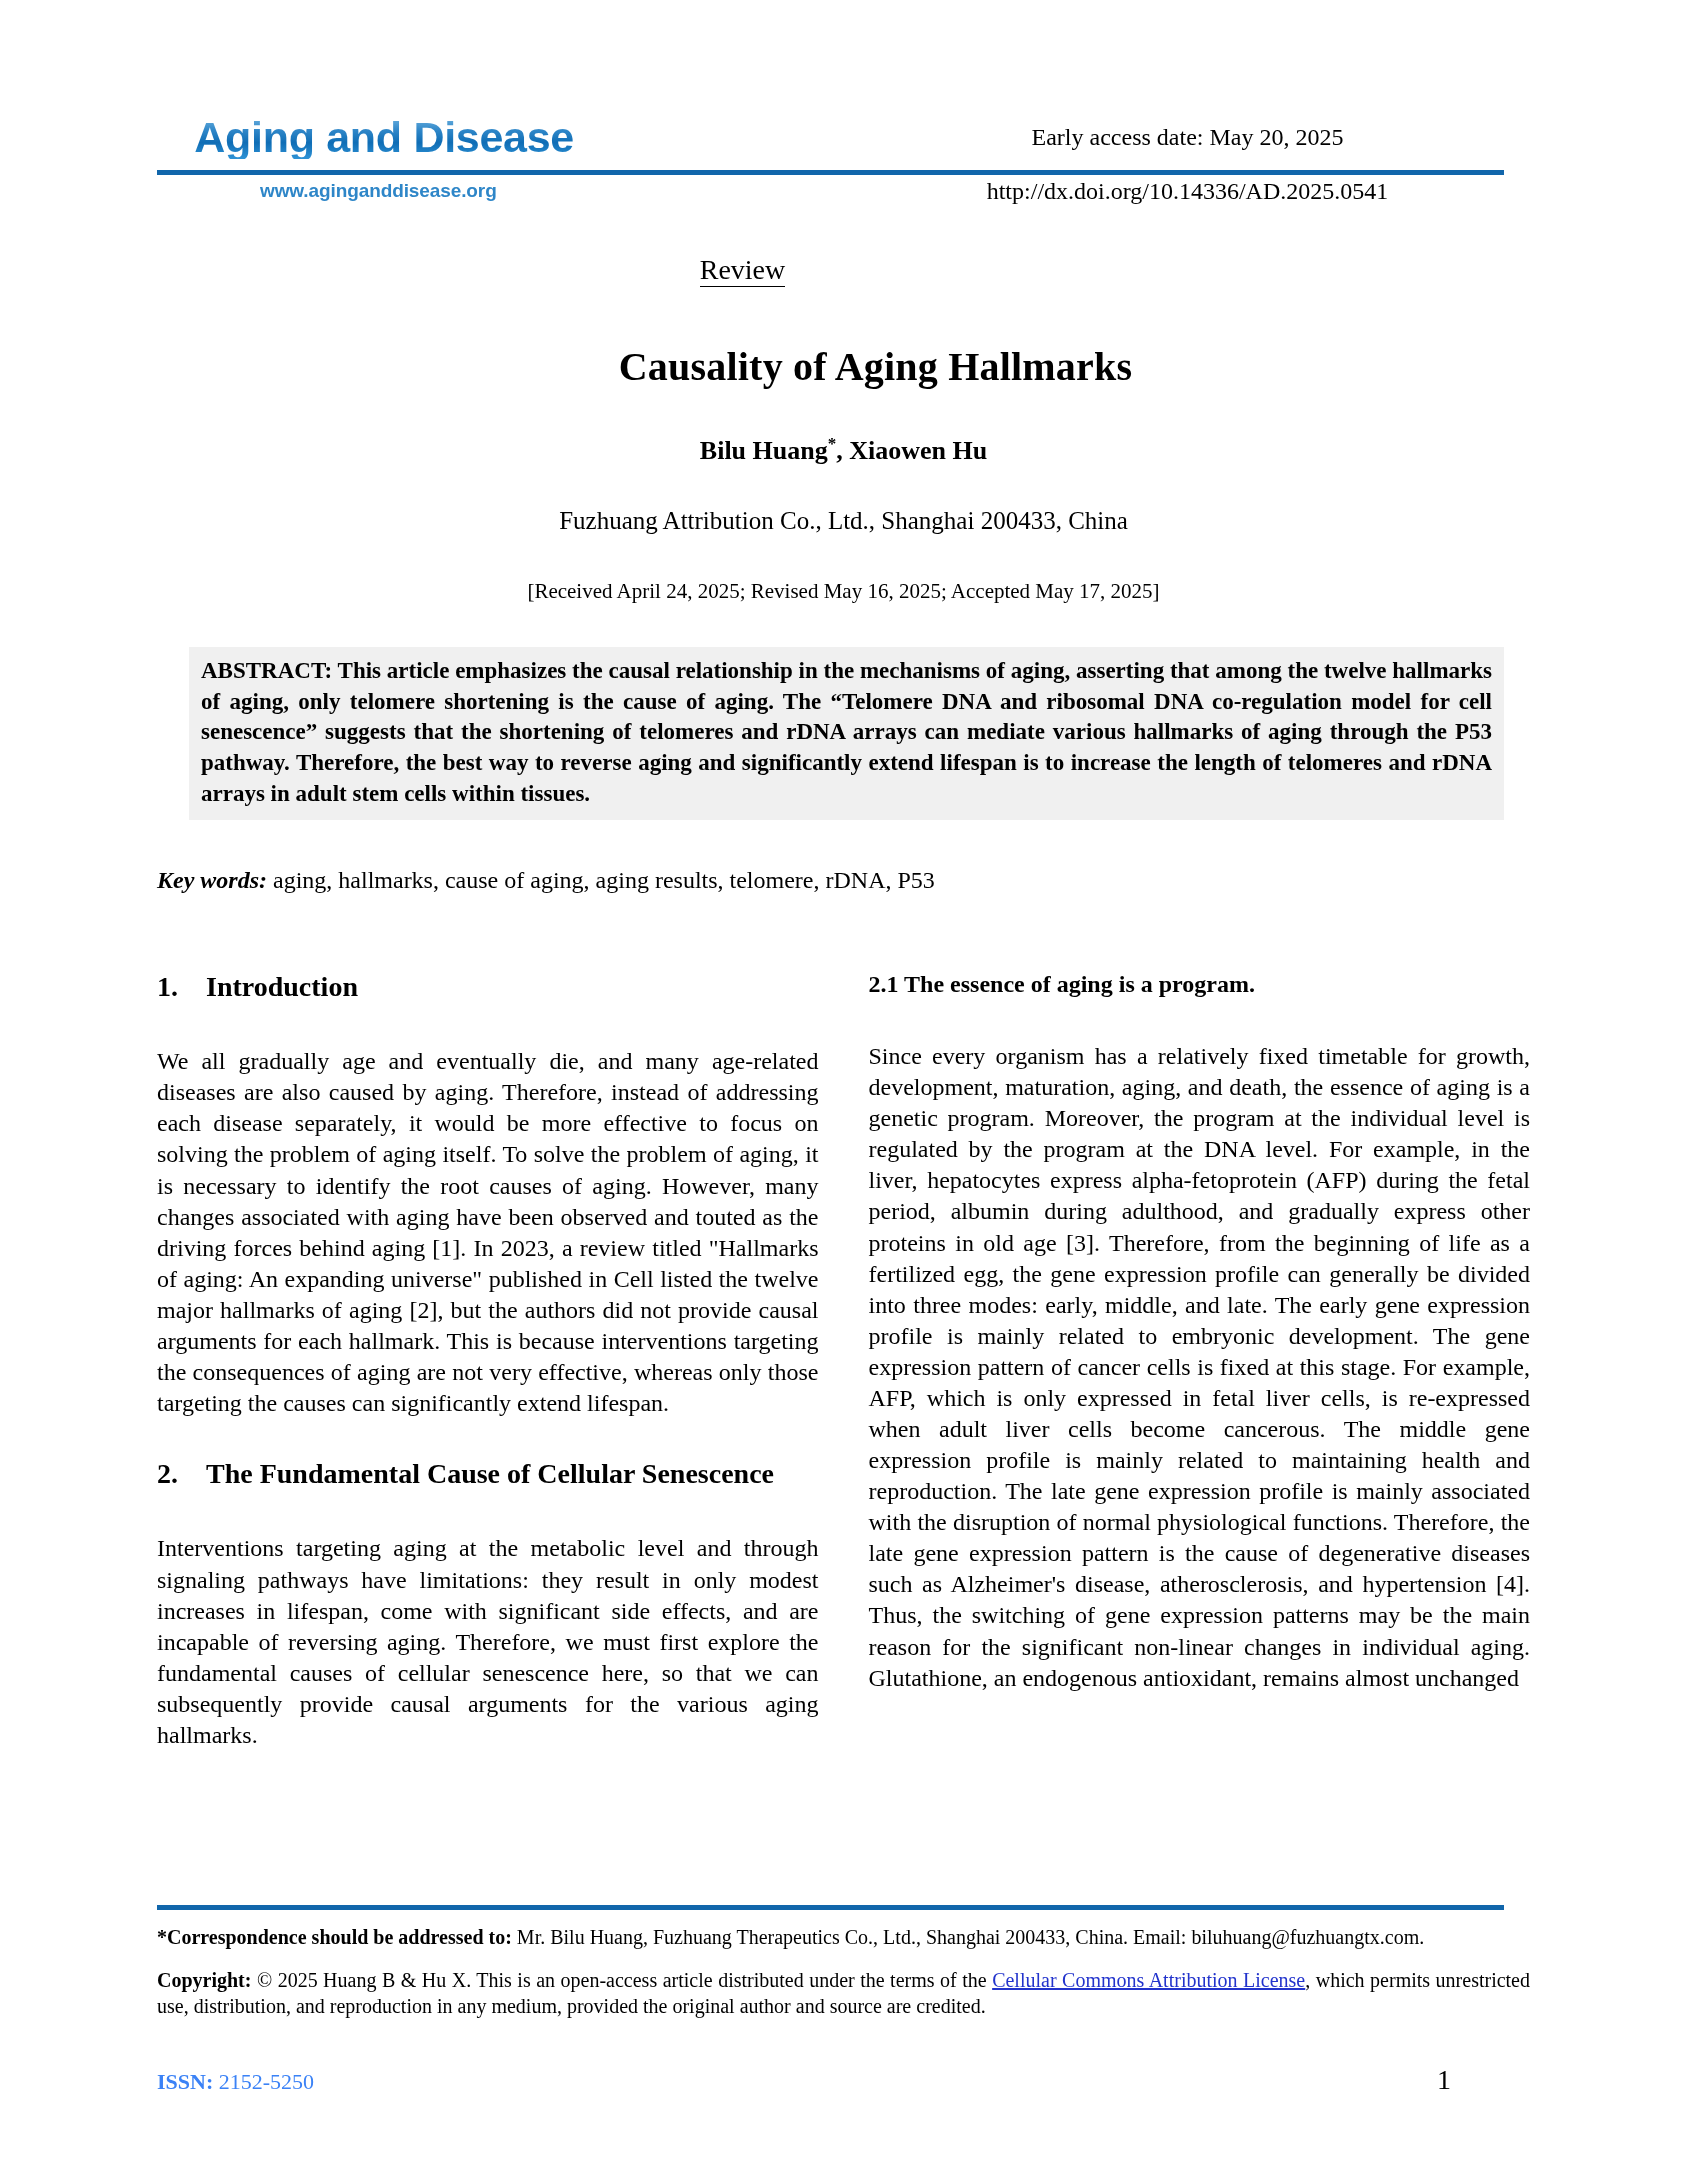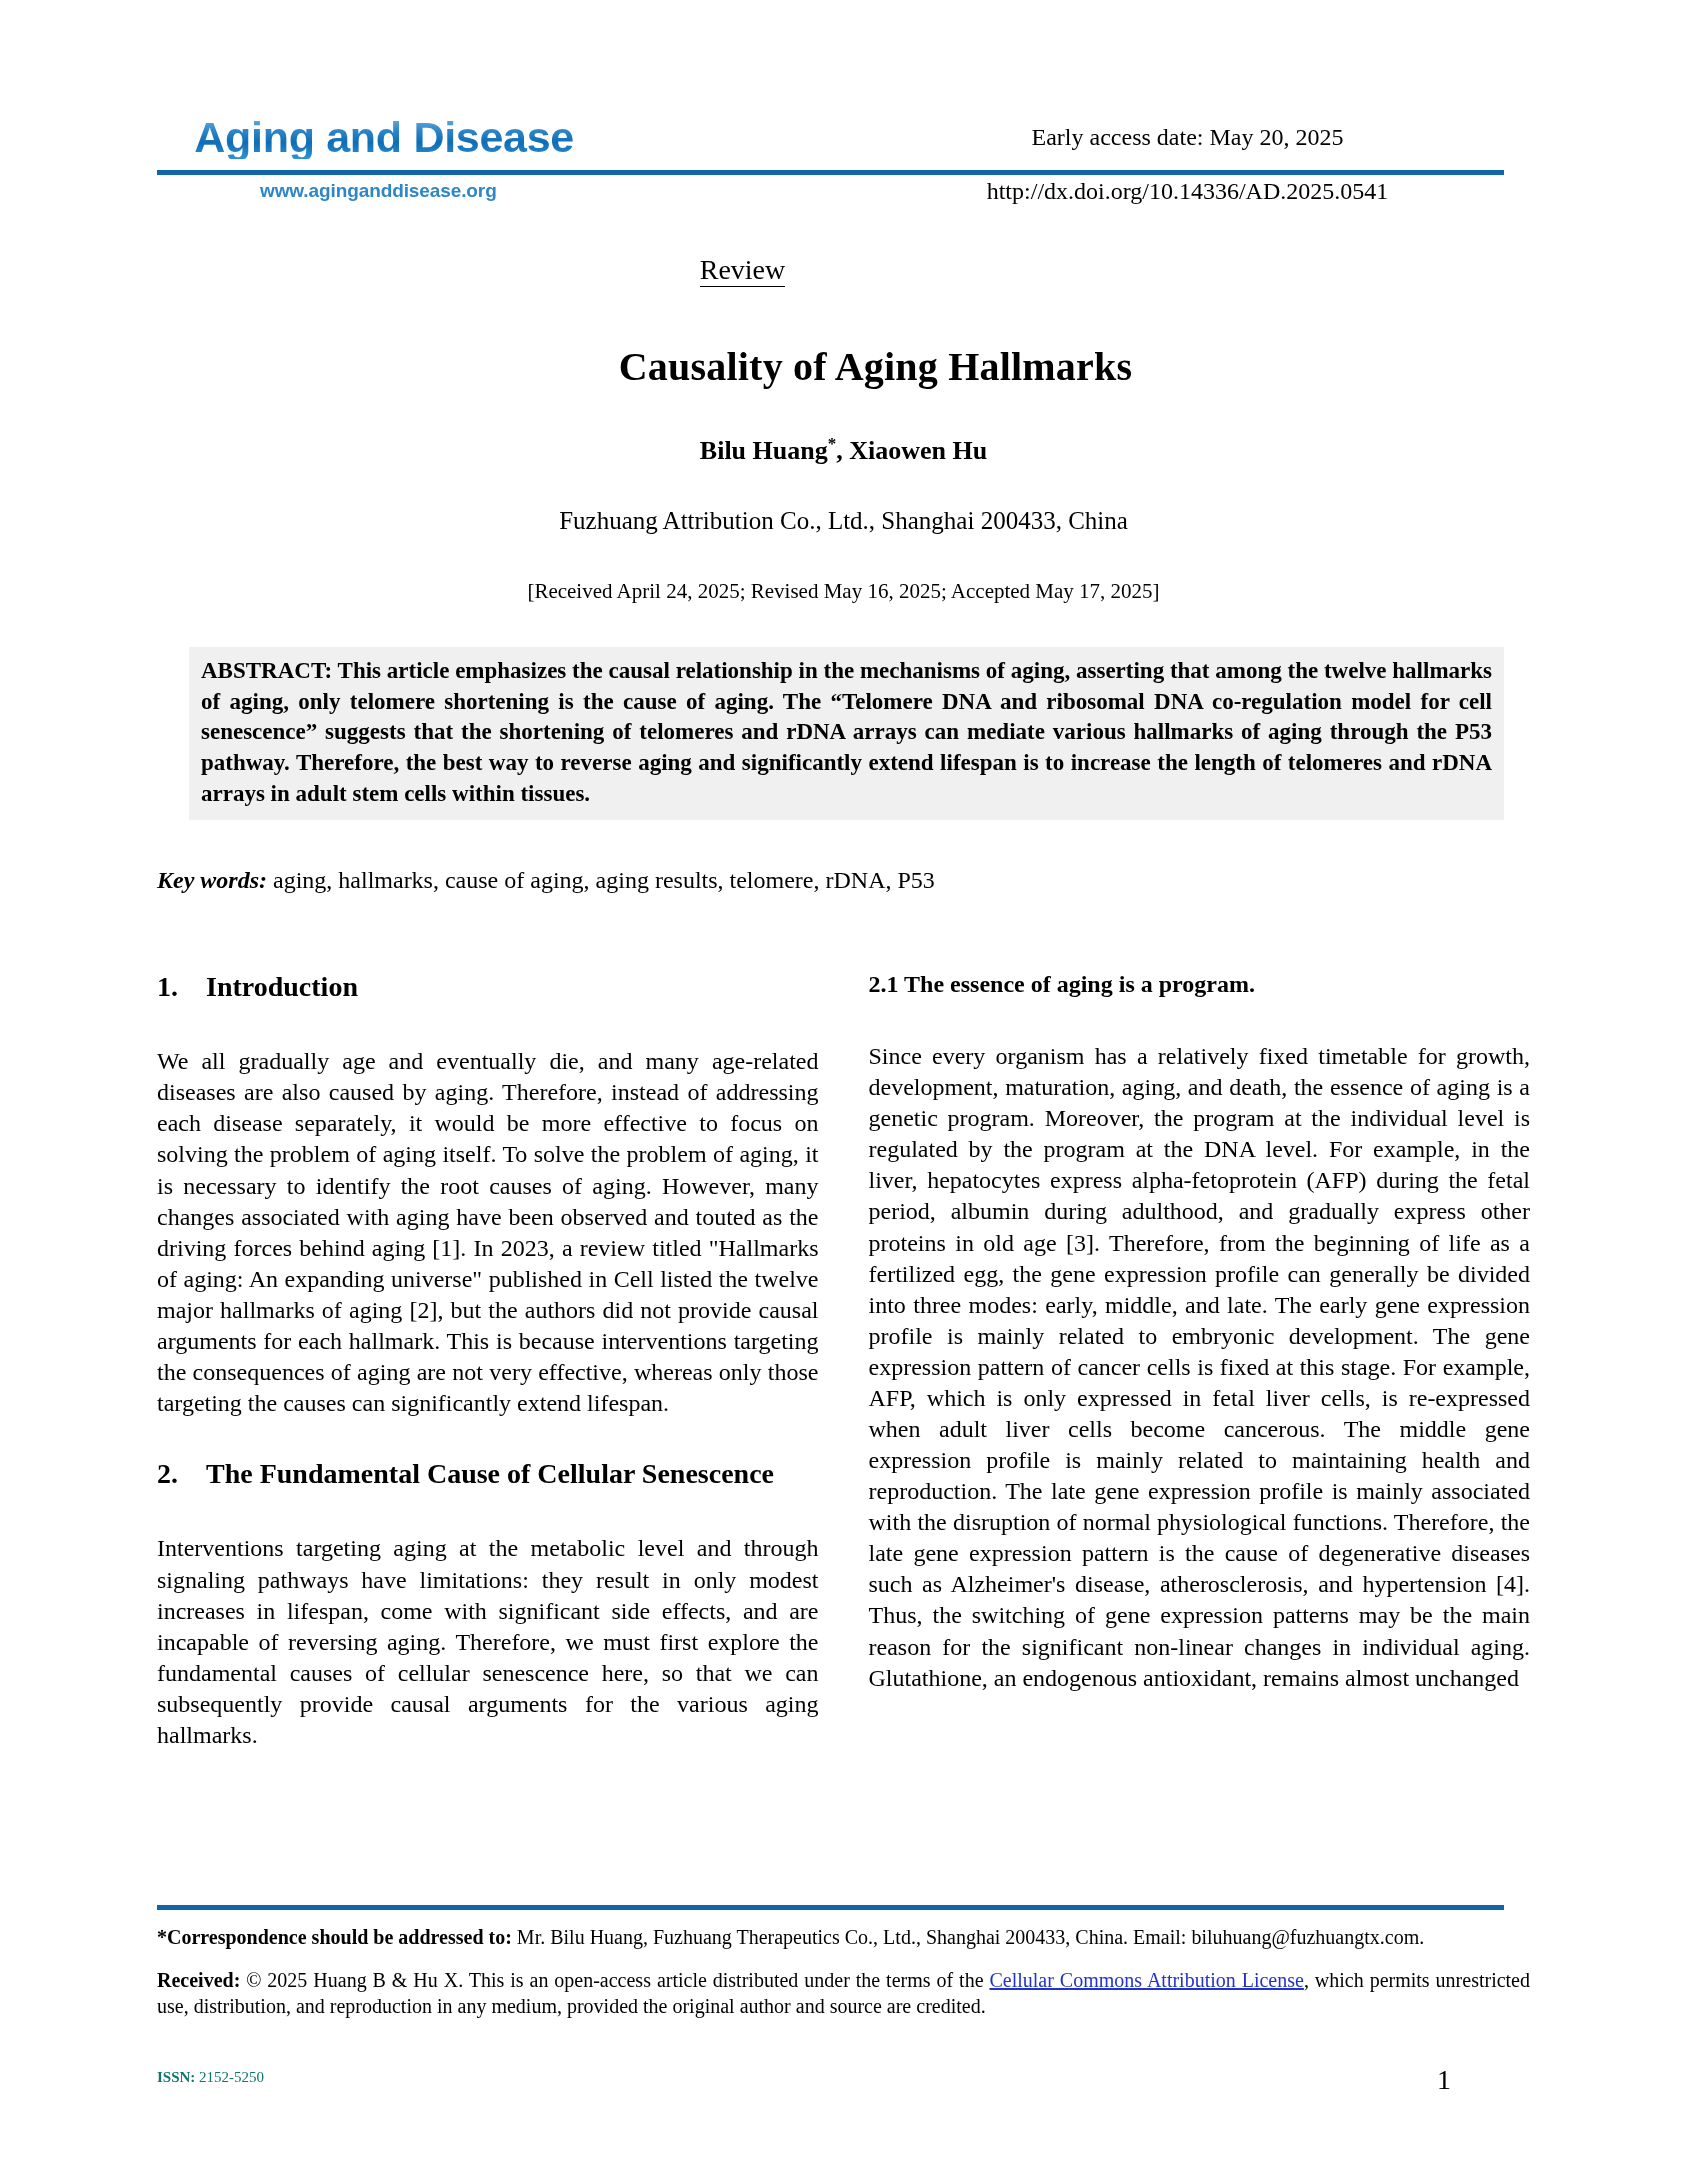--- a/index.html
+++ b/index.html
@@ -216,22 +216,22 @@
   }
   .footnote-par b { font-weight: bold; }
   .cc-link {
     color: #2233cc;
     text-decoration: underline;
   }
   .issn {
     position: absolute;
     left: 157px;
     top: 2069px;
-    font-size: 15px;
-    color: #0f766e;
+    font-size: 22px;
+    color: #3b82f6;
   }
   .issn b { font-weight: bold; }
   .page-number {
     position: absolute;
     left: 1437px;
     top: 2064px;
     font-size: 28px;
   }
 </style>
 </head>
@@ -266,19 +266,19 @@
     </div>
     <div class="col">
       <div class="sec-head-sub">2.1 The essence of aging is a program.</div>
       <p class="body-par par-after-head">Since every organism has a relatively fixed timetable for growth, development, maturation, aging, and death, the essence of aging is a genetic program. Moreover, the program at the individual level is regulated by the program at the DNA level. For example, in the liver, hepatocytes express alpha-fetoprotein (AFP) during the fetal period, albumin during adulthood, and gradually express other proteins in old age [3]. Therefore, from the beginning of life as a fertilized egg, the gene expression profile can generally be divided into three modes: early, middle, and late. The early gene expression profile is mainly related to embryonic development. The gene expression pattern of cancer cells is fixed at this stage. For example, AFP, which is only expressed in fetal liver cells, is re-expressed when adult liver cells become cancerous. The middle gene expression profile is mainly related to maintaining health and reproduction. The late gene expression profile is mainly associated with the disruption of normal physiological functions. Therefore, the late gene expression pattern is the cause of degenerative diseases such as Alzheimer's disease, atherosclerosis, and hypertension [4]. Thus, the switching of gene expression patterns may be the main reason for the significant non-linear changes in individual aging. Glutathione, an endogenous antioxidant, remains almost unchanged</p>
     </div>
   </div>
 
   <div class="rule-blue rule-footer"></div>
   <div class="footnotes">
     <p class="footnote-par"><b>*Correspondence should be addressed to:</b><span> Mr. Bilu Huang, Fuzhuang Therapeutics Co., Ltd., Shanghai 200433, China. Email: biluhuang@fuzhuangtx.com.</span></p>
-    <p class="footnote-par"><b>Received:</b><span> © 2025 Huang B &amp; Hu X. This is an open-access article distributed under the terms of the </span><span class="cc-link">Cellular Commons Attribution License</span><span>, which permits unrestricted use, distribution, and reproduction in any medium, provided the original author and source are credited.</span></p>
+    <p class="footnote-par"><b>Copyright:</b><span> © 2025 Huang B &amp; Hu X. This is an open-access article distributed under the terms of the </span><span class="cc-link">Cellular Commons Attribution License</span><span>, which permits unrestricted use, distribution, and reproduction in any medium, provided the original author and source are credited.</span></p>
   </div>
   <div class="issn"><b>ISSN:</b><span> 2152-5250</span></div>
   <div class="page-number">1</div>
 
 </div>
 
 
 </body></html>

